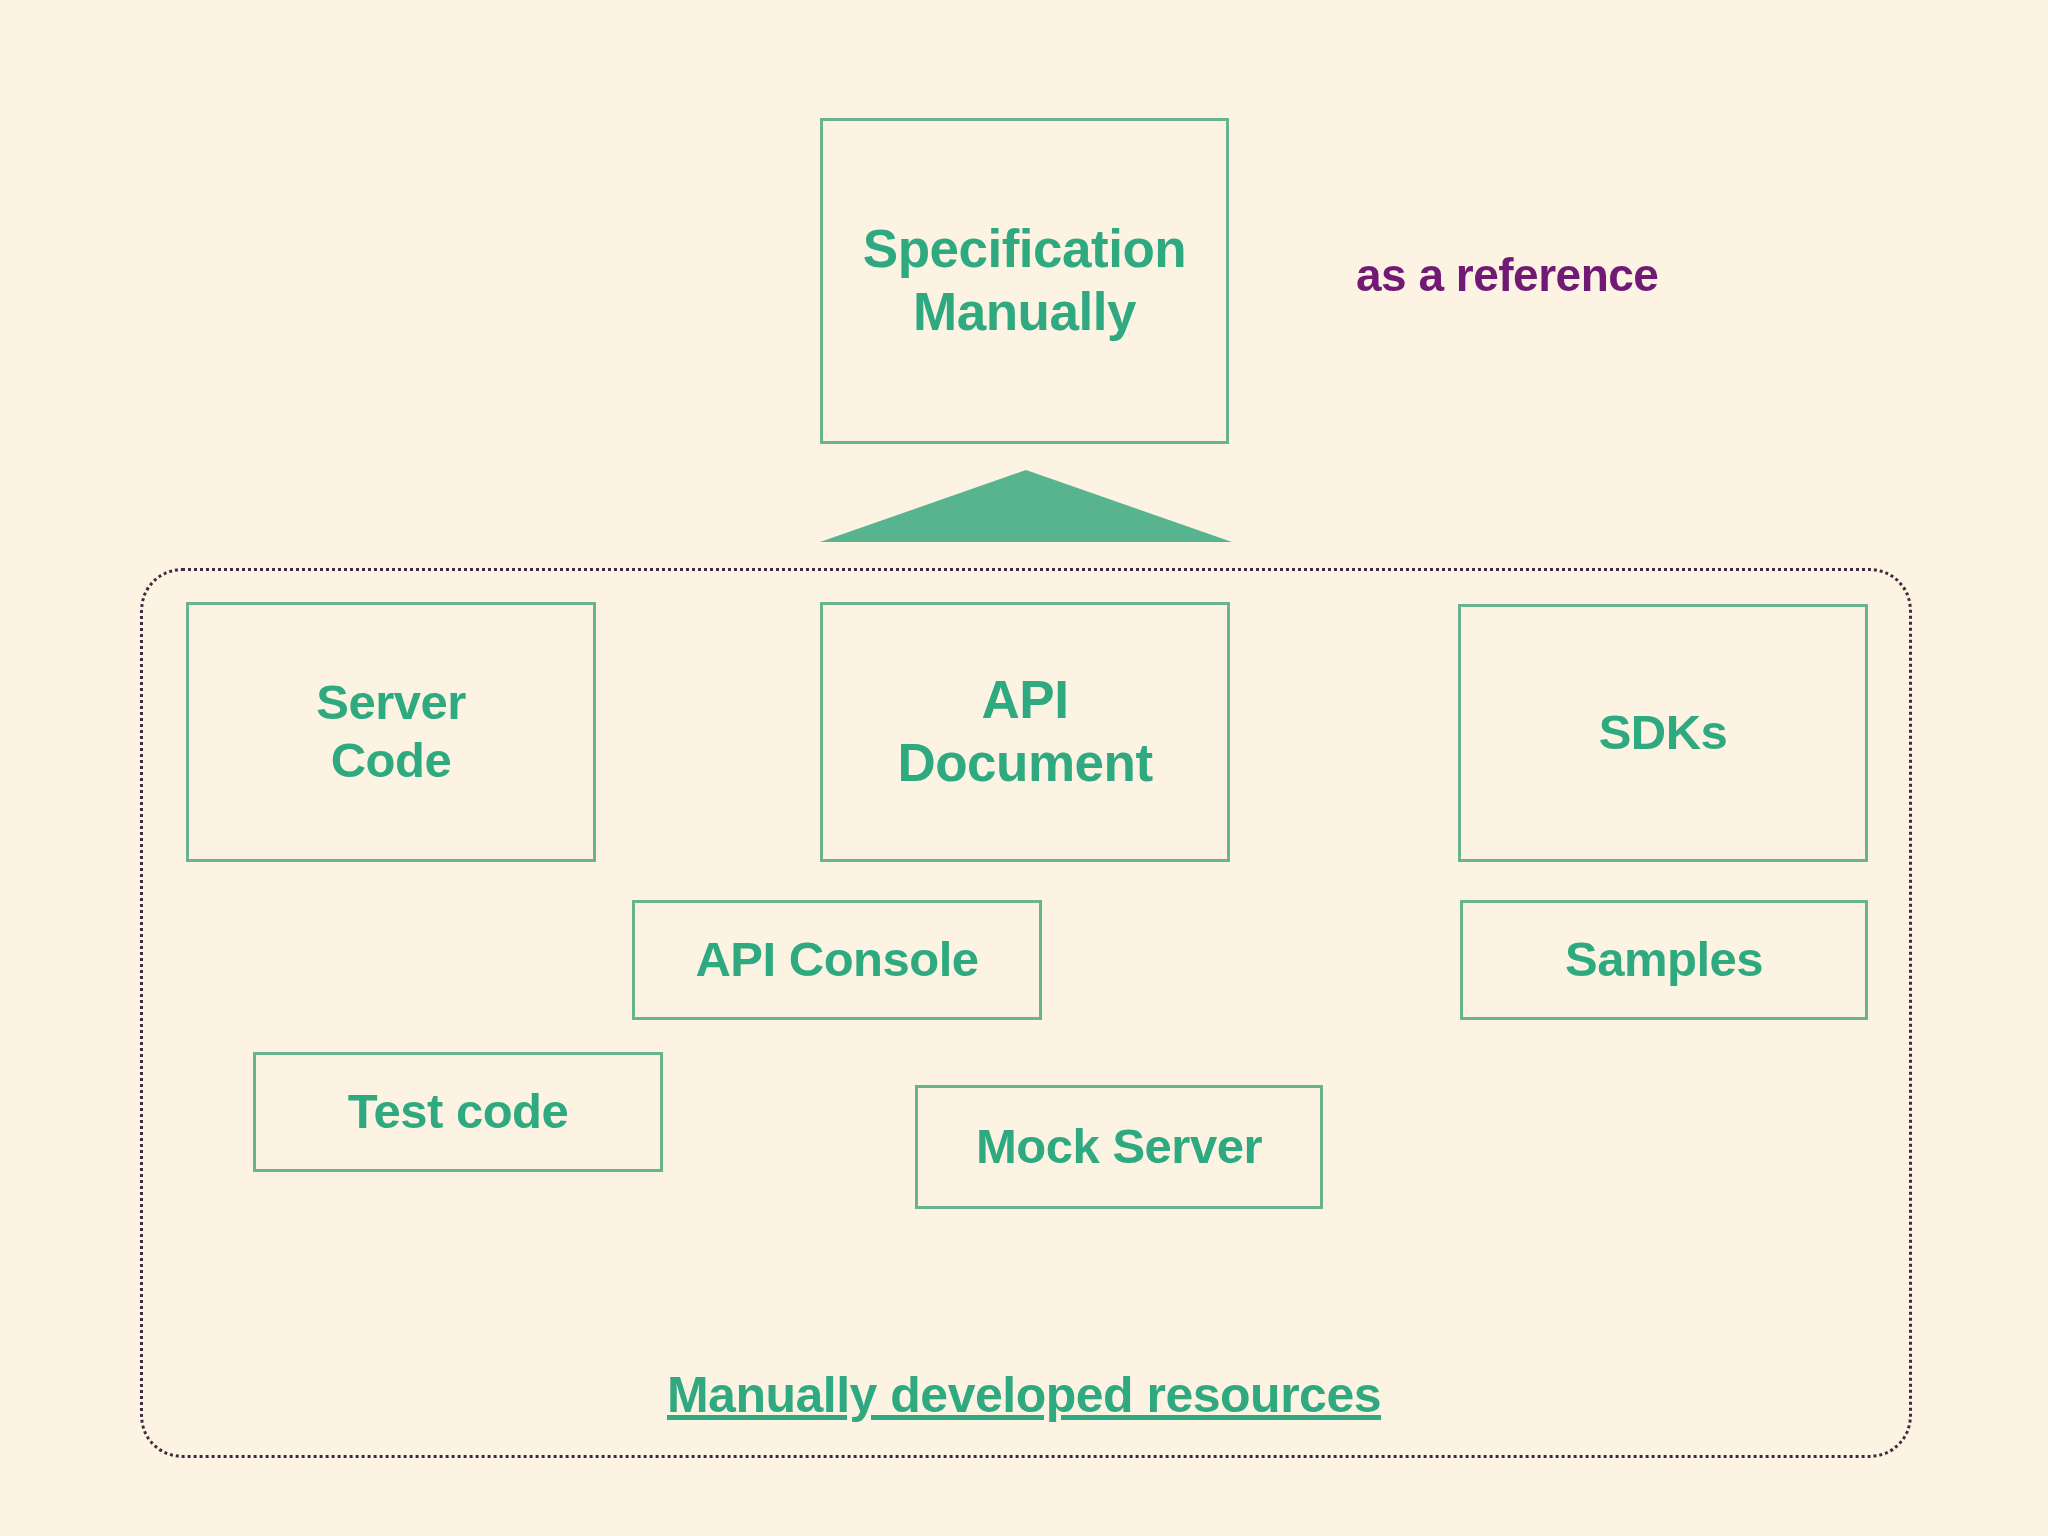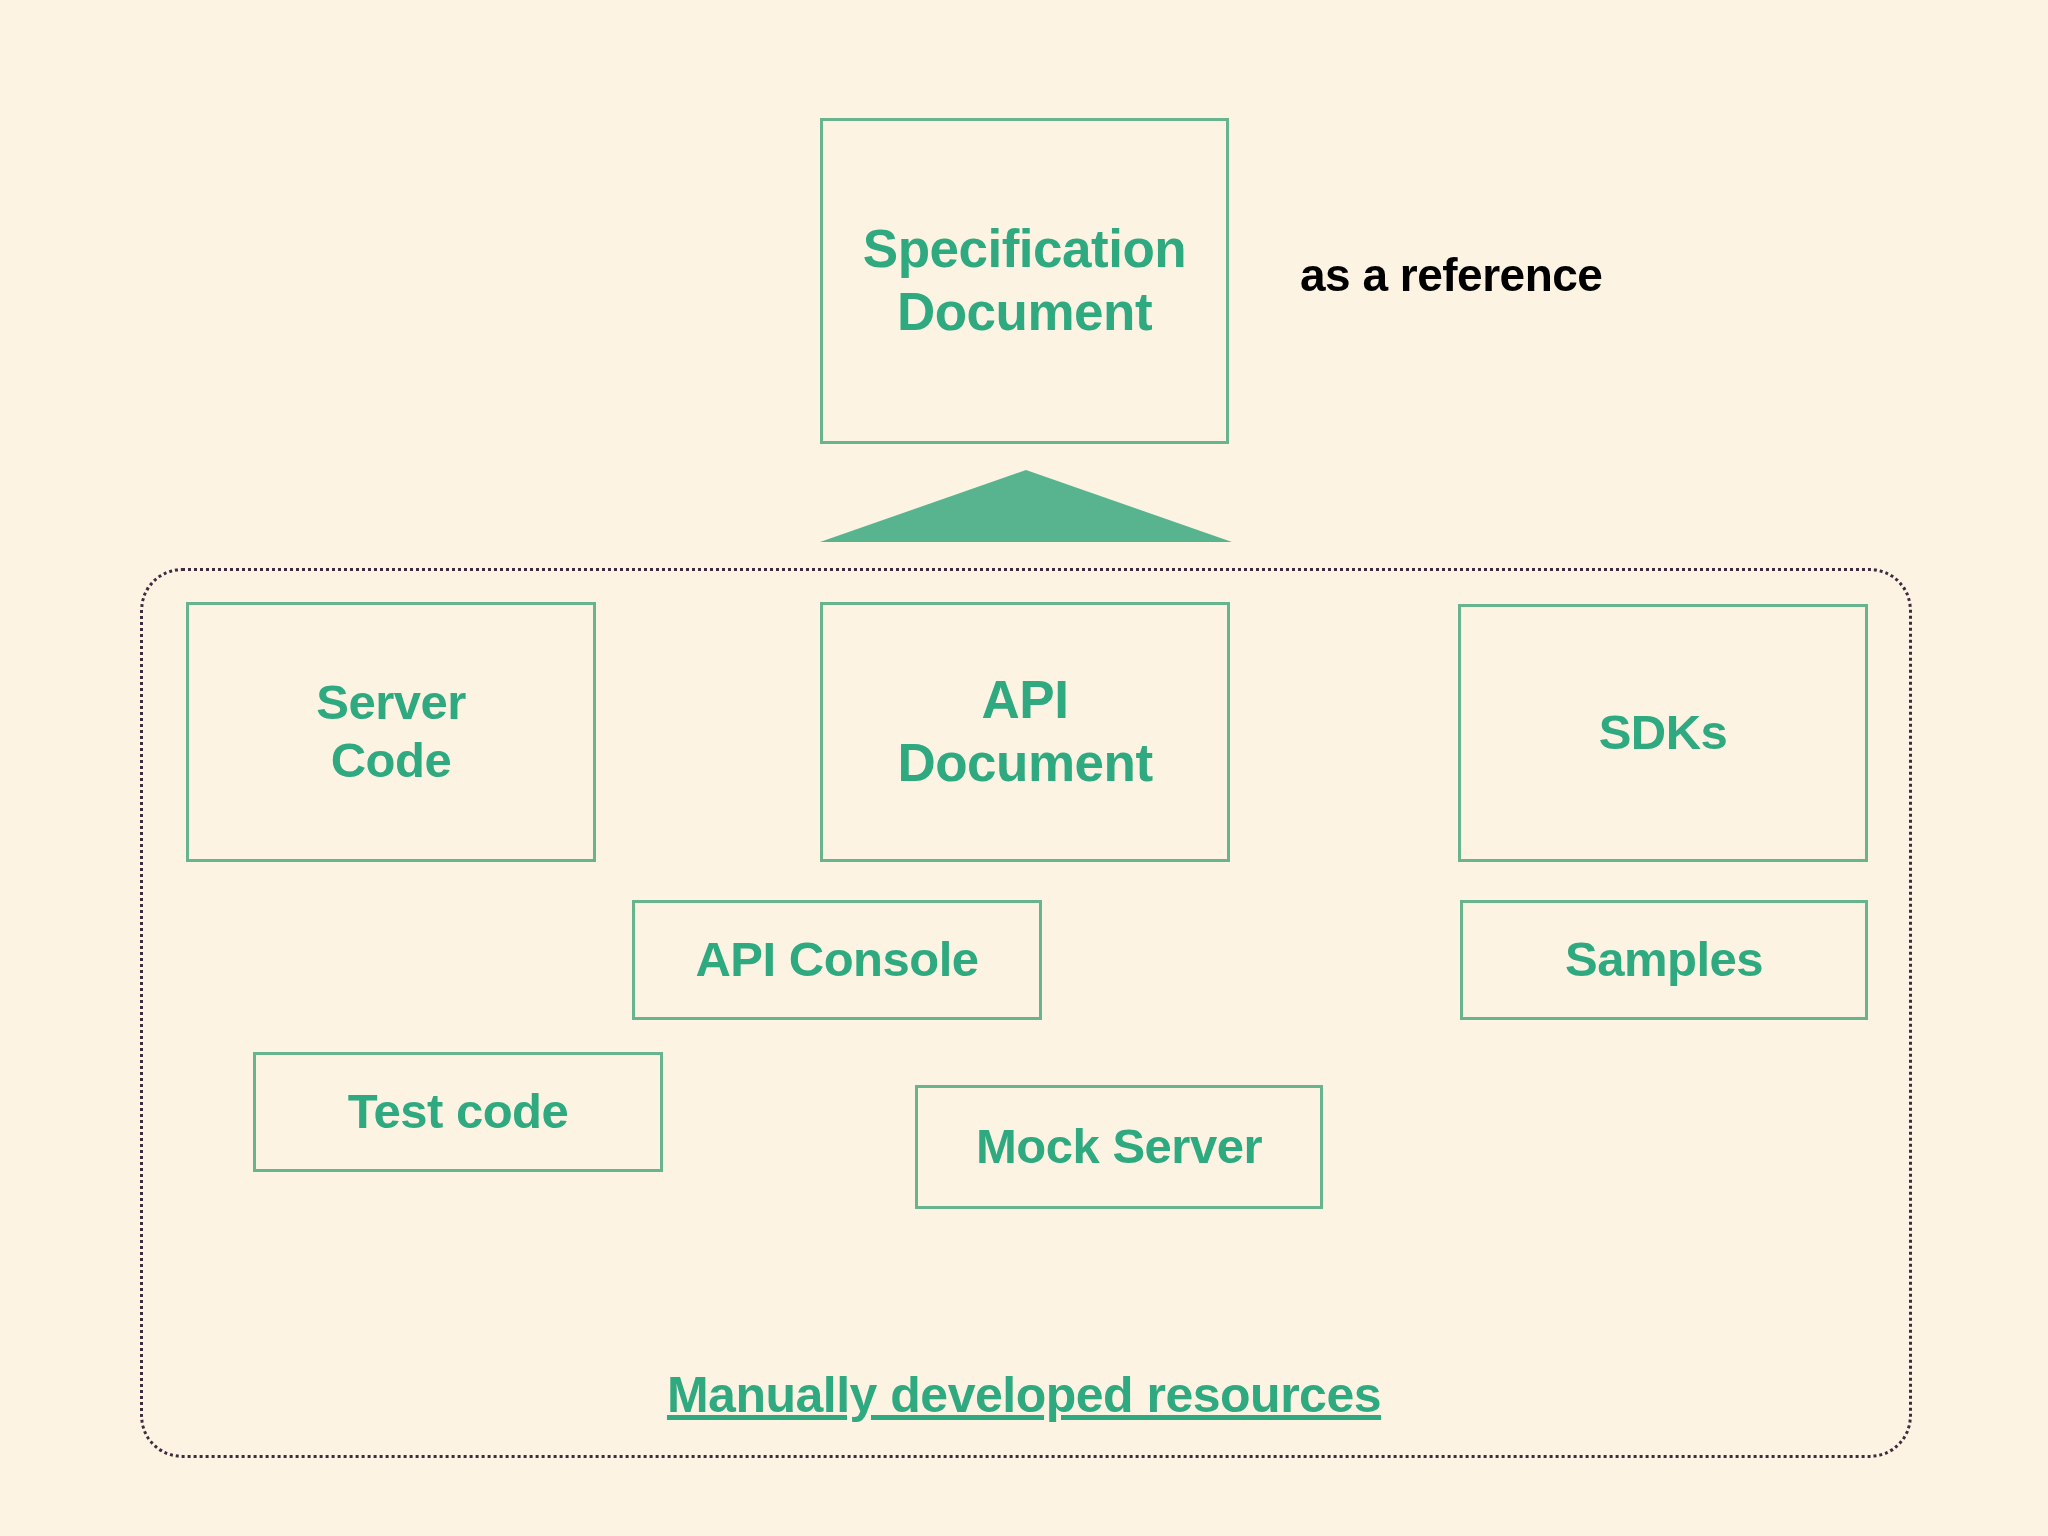--- a/index.html
+++ b/index.html
@@ -42,25 +42,25 @@
     left: 820px;
     top: 118px;
     width: 409px;
     height: 326px;
     font-size: 53px;
   }
 
   
   #reference-label {
     position: absolute;
-    left: 1300px;
+    left: 1356px;
     top: 248px;
     font-size: 46px;
     font-weight: bold;
-    color: #000000;
+    color: #701a75;
     letter-spacing: -0.5px;
     white-space: nowrap;
   }
 
   
   #up-arrow {
     position: absolute;
     left: 820px;
     top: 466px;
     width: 412px;
@@ -103,21 +103,21 @@
   #node-test-code    { left: 253px;  top: 1052px; width: 410px; height: 120px; font-size: 49px; }
   #node-mock-server  { left: 915px;  top: 1085px; width: 408px; height: 124px; font-size: 49px; }
 </style>
 </head>
 <body>
 
 <div id="canvas">
 
   <div class="node" id="spec-box">
     <span>Specification
-Document</span>
+Manually</span>
   </div>
 
   <div id="reference-label">as a reference</div>
 
   <svg id="up-arrow" viewBox="0 0 412 80" preserveAspectRatio="none">
     <polygon points="206,4 412,76 0,76" fill="#57B48E"></polygon>
   </svg>
 
   <div id="resources-container"></div>
 

